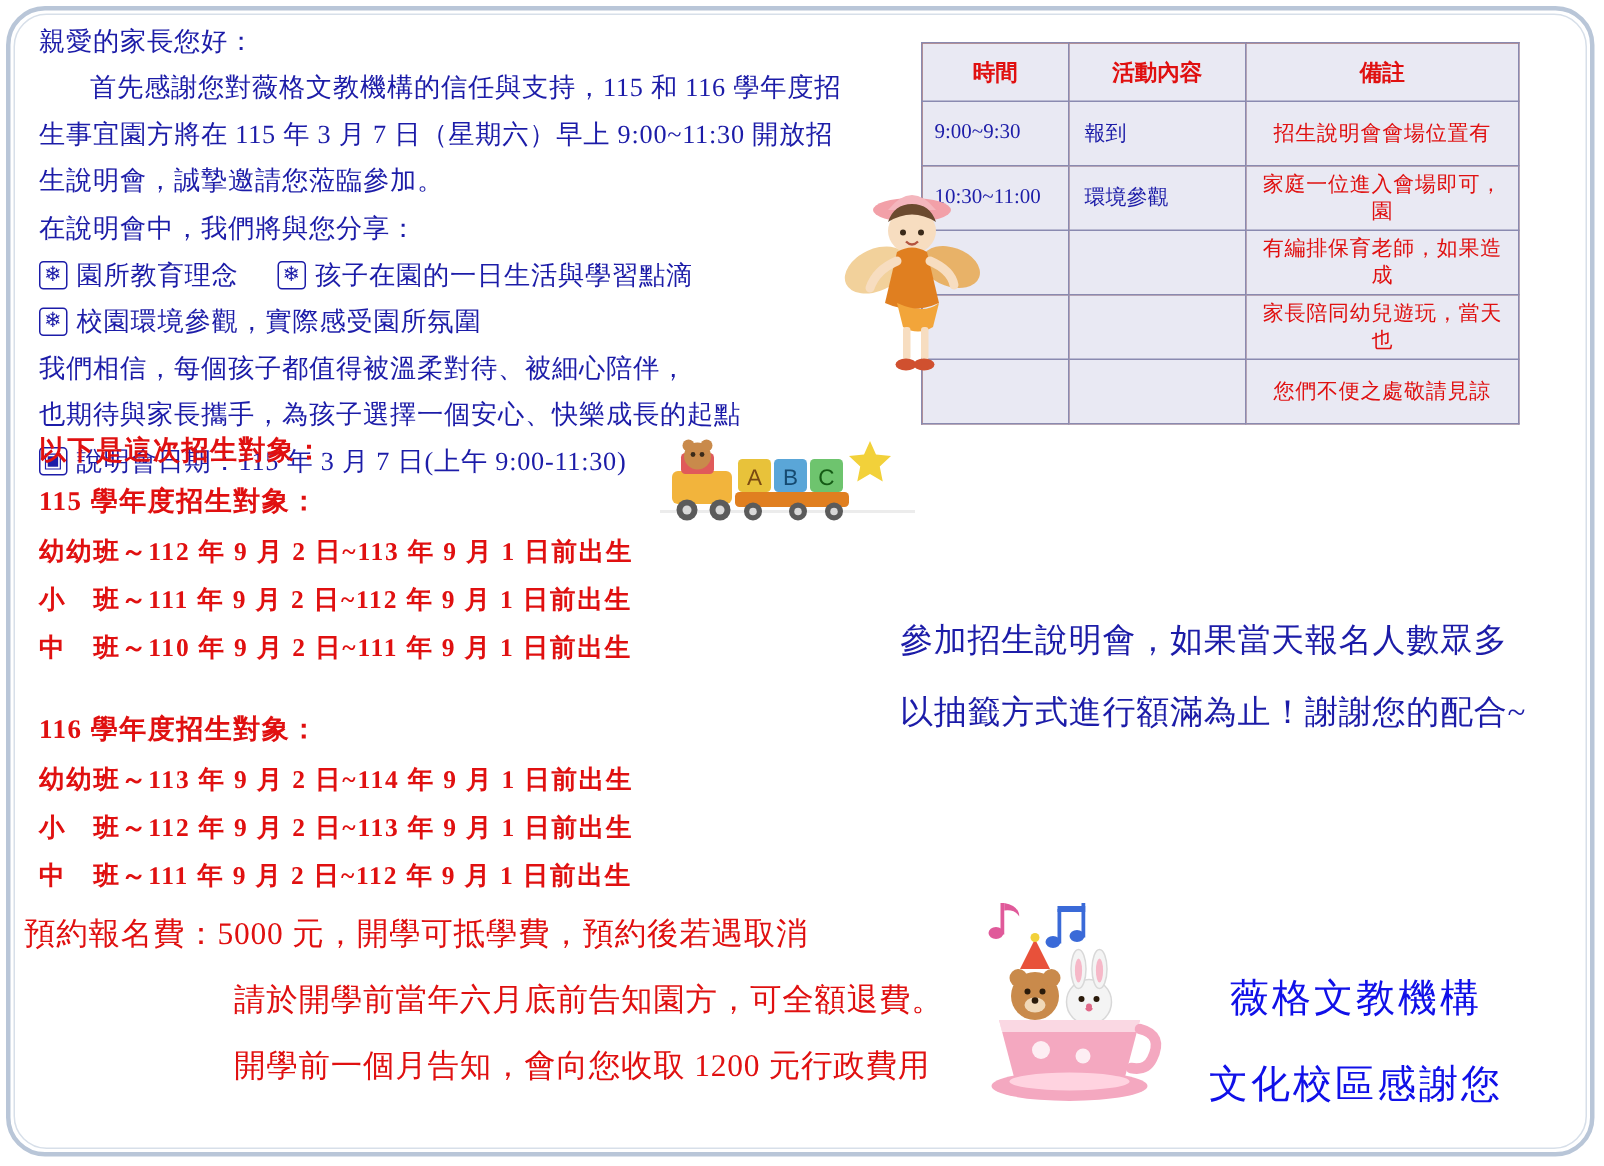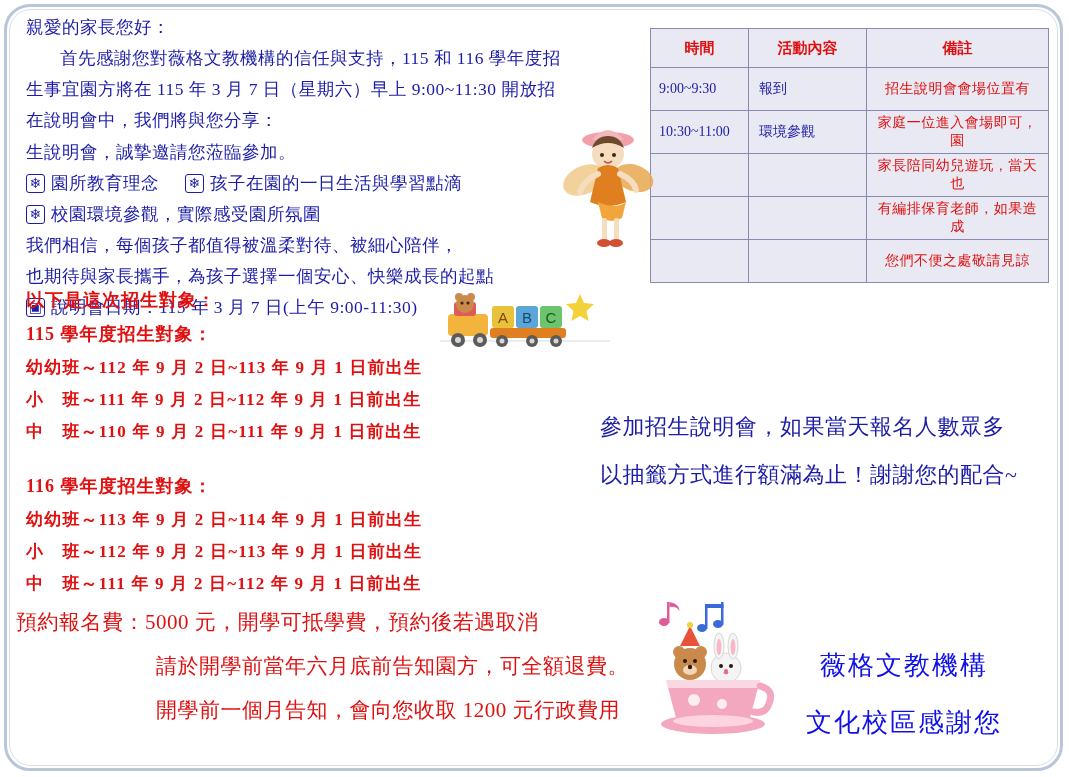--- a/index.html
+++ b/index.html
@@ -120,21 +120,21 @@
     letter-spacing: 0.5px;
     font-family: "Liberation Serif", serif;
   }
   .fees .i1 { padding-left: 0px; }
   .fees .i2 { padding-left: 140px; }
   .fees .i3 { padding-left: 140px; }
 
   
   .sched {
     position: absolute;
-    left: 650px;
+    left: 614px;
     top: 28px;
     width: 398px;
     border-collapse: collapse;
     table-layout: fixed;
     background: #c2410c;
   }
   .sched th, .sched td {
     border: 1px solid #8a8ab0;
     height: 38px;
     font-size: 14px;
@@ -220,22 +220,22 @@
 
 <div class="page">
 
   <div class="frame"></div>
   <div class="frame-inner"></div>
 
   <div class="letter">
     <p>親愛的家長您好：</p>
     <p class="indent">首先感謝您對薇格文教機構的信任與支持，115 和 116 學年度招</p>
     <p>生事宜園方將在 115 年 3 月 7 日（星期六）早上 9:00~11:30 開放招</p>
+    <p>生說明會，誠摯邀請您蒞臨參加。</p>
     <p>在說明會中，我們將與您分享：</p>
-    <p>生說明會，誠摯邀請您蒞臨參加。</p>
 
     <div class="two-col-bullets">
       <p class="bullet-line">
         <span class="ico">❄</span>
         <span>園所教育理念</span>
       </p>
       <p class="bullet-line">
         <span class="ico">❄</span>
         <span>孩子在園的一日生活與學習點滴</span>
       </p>
@@ -294,26 +294,26 @@
         <td class="note">招生說明會會場位置有</td>
       </tr>
       <tr>
         <td class="time">10:30~11:00</td>
         <td class="act">環境參觀</td>
         <td class="note">家庭一位進入會場即可，園</td>
       </tr>
       <tr>
         <td class="time"></td>
         <td class="act"></td>
-        <td class="note">家長陪同幼兒遊玩，當天也</td>
+        <td class="note">有編排保育老師，如果造成</td>
       </tr>
       <tr>
         <td class="time"></td>
         <td class="act"></td>
-        <td class="note">有編排保育老師，如果造成</td>
+        <td class="note">家長陪同幼兒遊玩，當天也</td>
       </tr>
       <tr>
         <td class="time"></td>
         <td class="act"></td>
         <td class="note">您們不便之處敬請見諒</td>
       </tr>
     </tbody>
   </table>
 
   <div class="ps">

